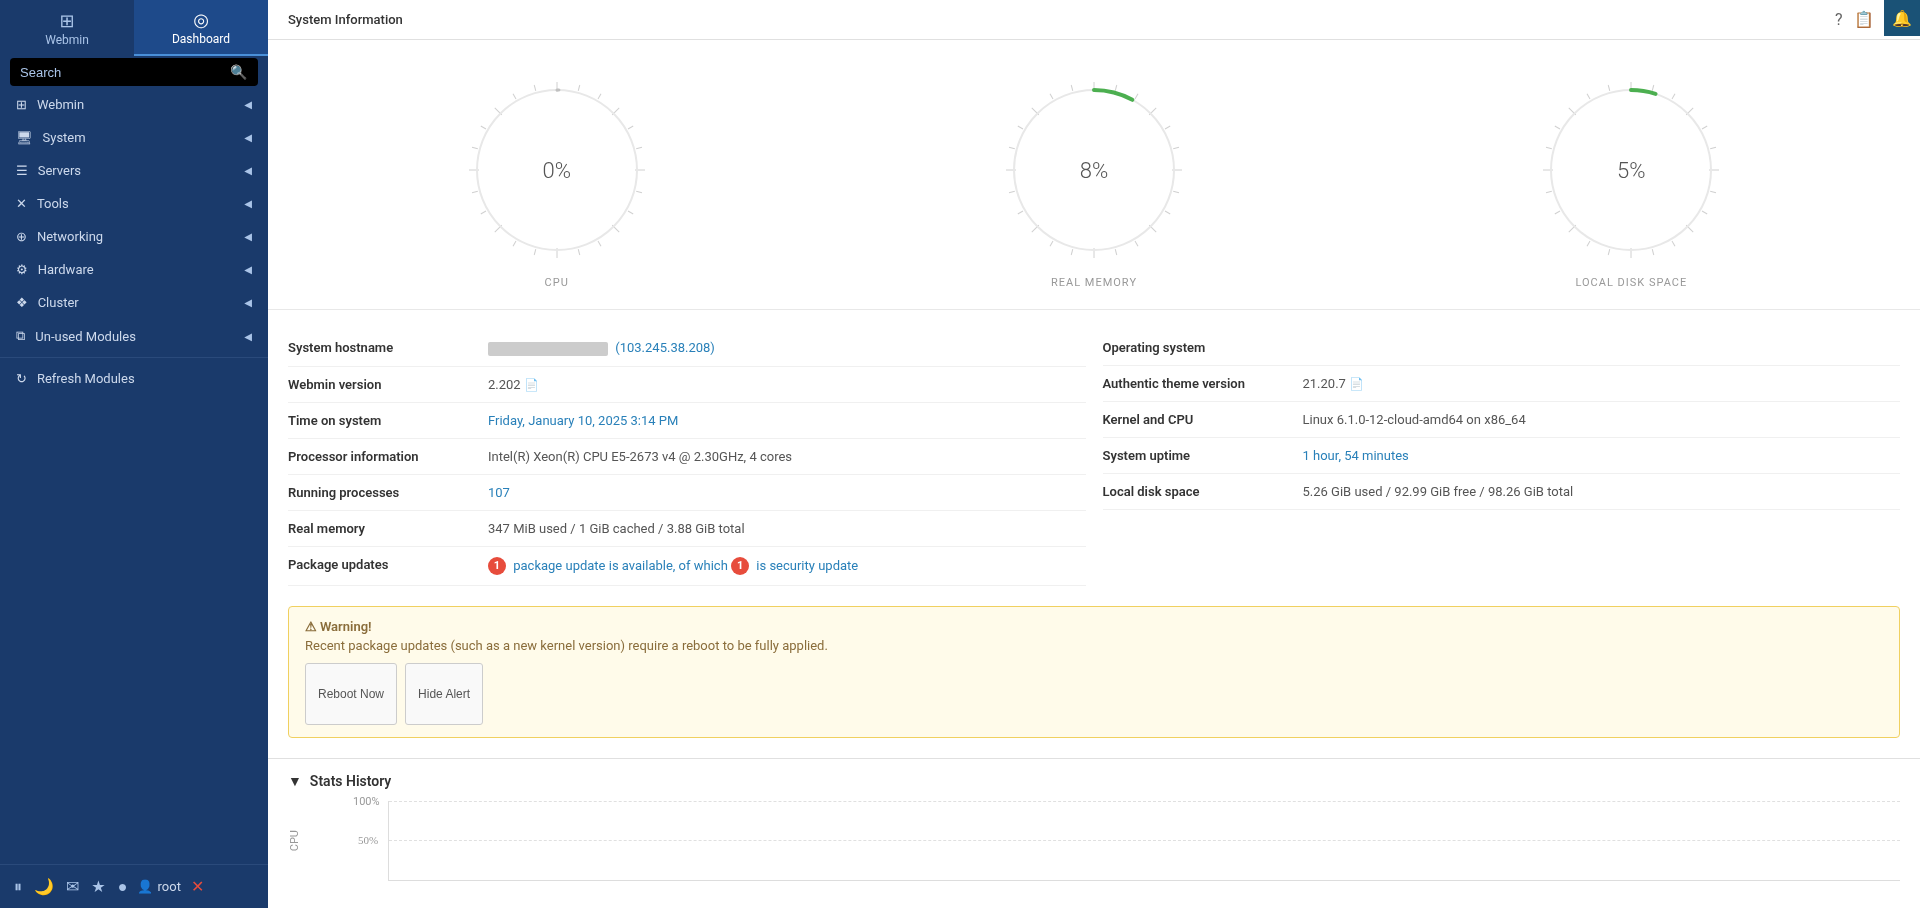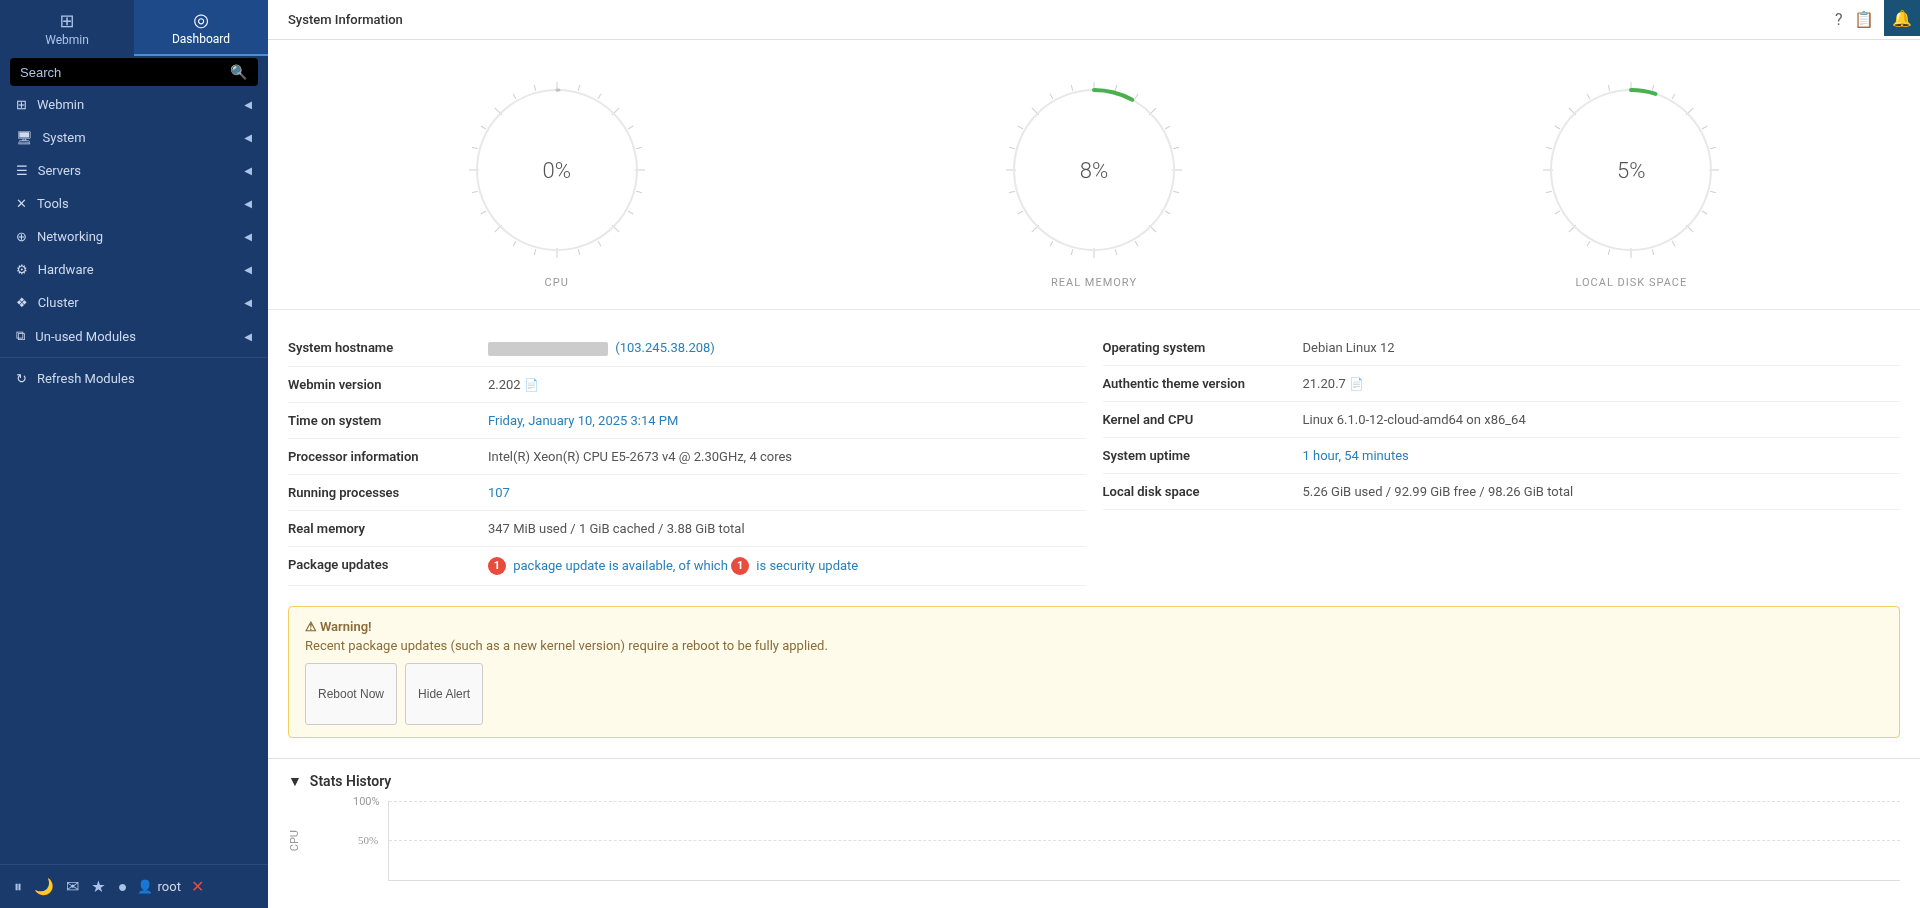--- a/index.html
+++ b/index.html
@@ -647,21 +647,20 @@
             <a class="link">package update is available, of which</a>
             <span class="badge">1</span>
             <a class="link">is security update</a>
           </span>
         </div>
       </div>
 
       <div>
         <div class="info-row">
           <span class="info-label">Operating system</span>
-          <span class="info-value">Debian Linux 12</span>
         </div>
         <div class="info-row">
           <span class="info-label">Authentic theme version</span>
           <span class="info-value">
             21.20.7 <span class="copy-icon">📄</span>
           </span>
         </div>
         <div class="info-row">
           <span class="info-label">Kernel and CPU</span>
           <span class="info-value">Linux 6.1.0-12-cloud-amd64 on x86_64</span>

